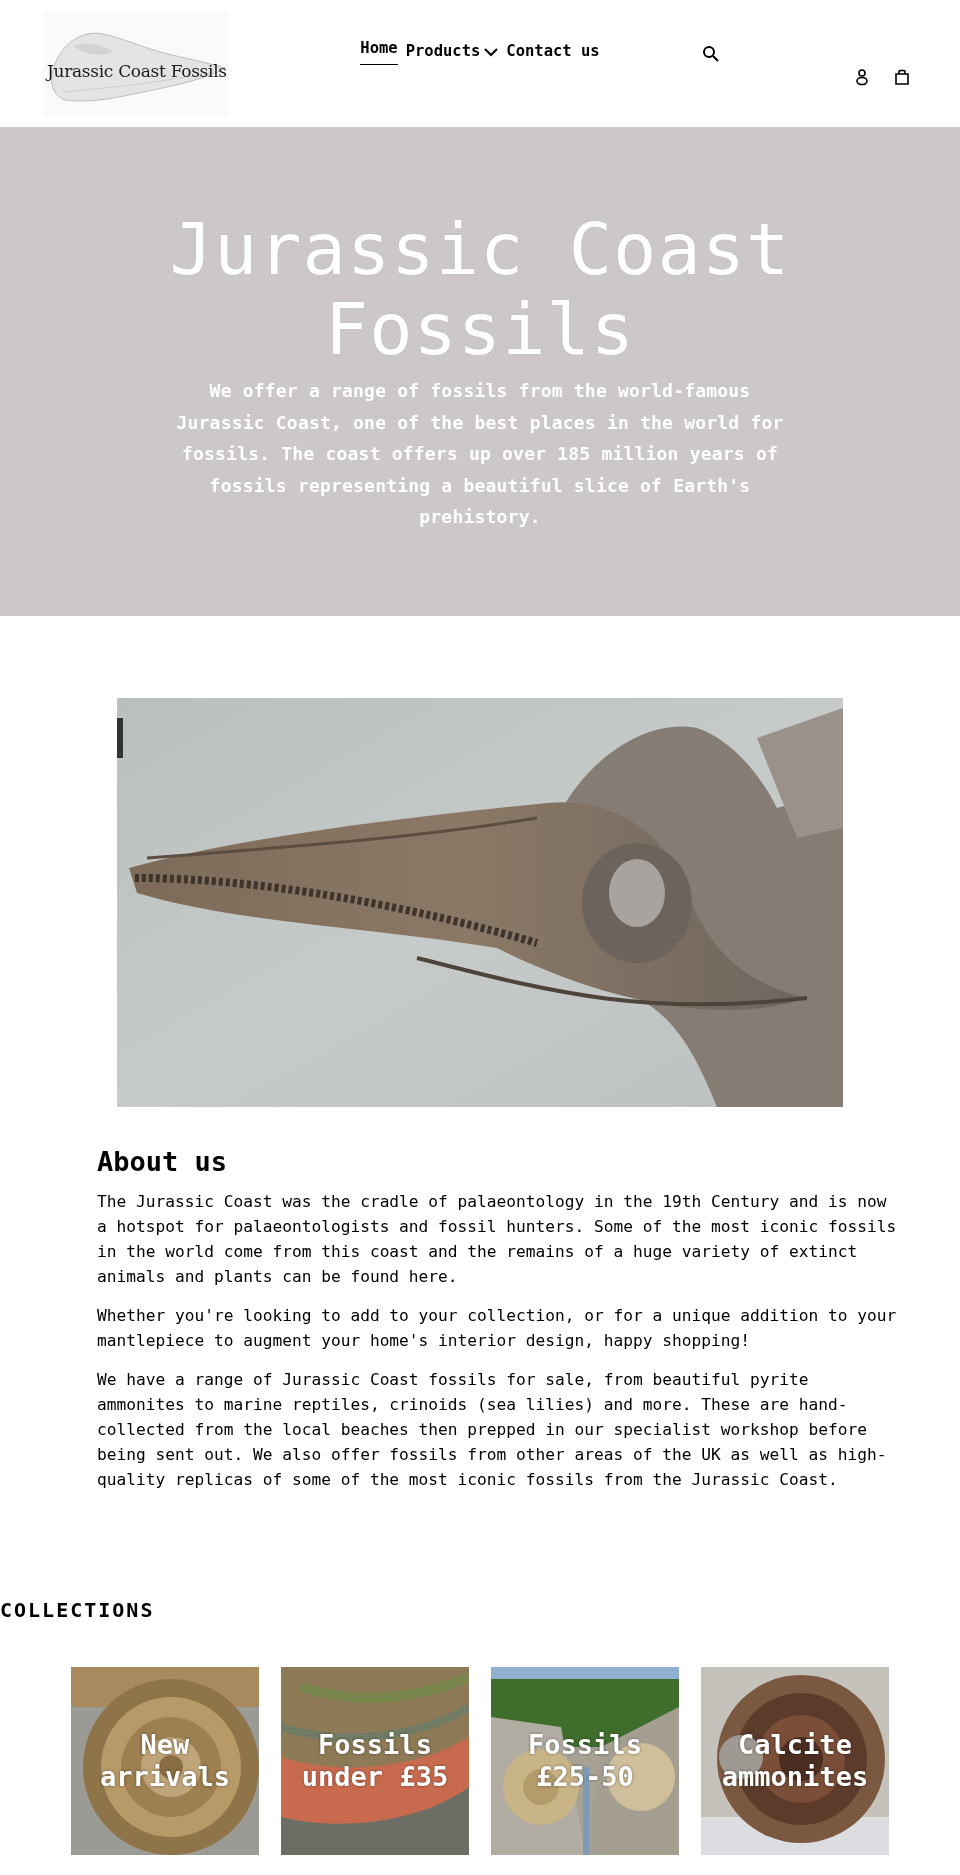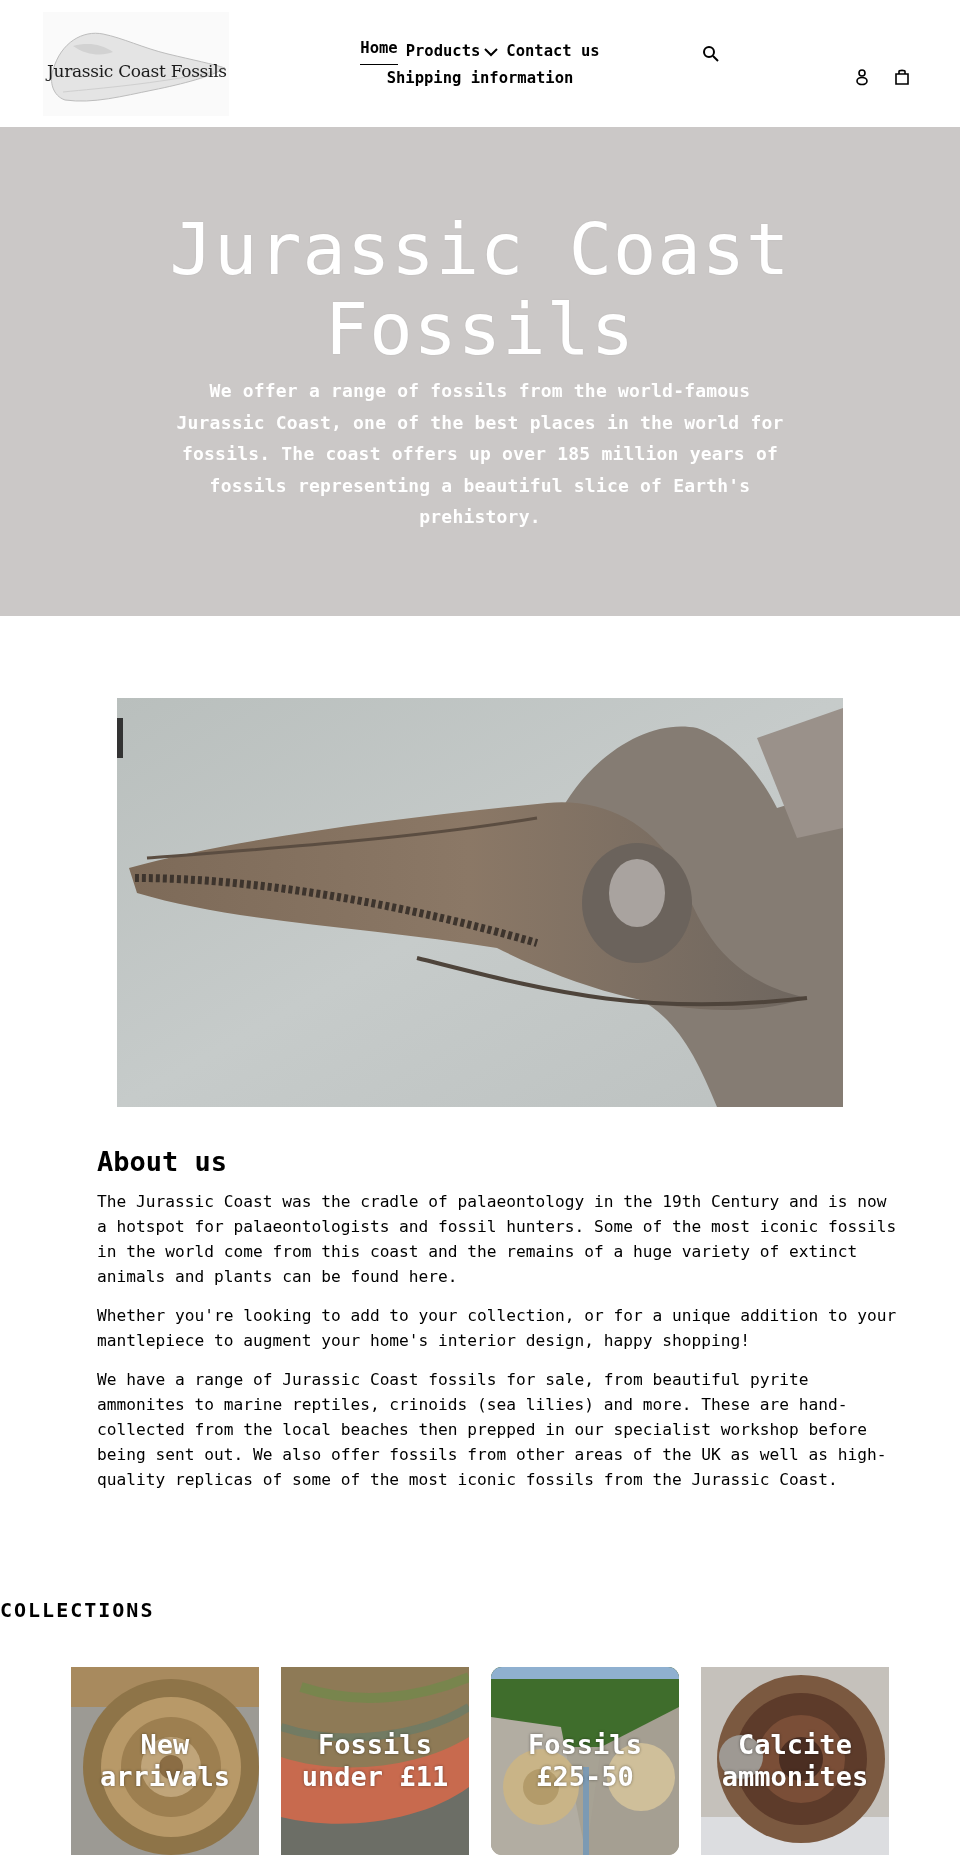--- a/index.html
+++ b/index.html
@@ -82,21 +82,21 @@
     cursor: pointer; display: block;
   }
   .tile svg { position: absolute; left: 0; top: 0; width: 100%; height: 100%; }
   .tile-label {
     position: absolute; left: 0; top: 0; width: 100%; height: 100%;
     display: flex; align-items: center; justify-content: center; text-align: center;
     color: #ffffff; font-size: 27px; font-weight: bold; line-height: 32px;
     text-shadow: 0 0 3px rgba(0,0,0,0.45);
     padding: 0 4px;
   }
-  .t1 { left: 71px; } .t2 { left: 281px; } .t3 { left: 491px; border-radius: 11px; } .t4 { left: 701px; }
+  .t1 { left: 71px; } .t2 { left: 281px; } .t3 { left: 491px; } .t4 { left: 701px; }
 </style>
 </head>
 <body>
 
 <header class="site-header">
   <a class="logo">
     <svg viewBox="0 0 186 104">
       <rect width="186" height="104" fill="#fafafa"></rect>
       <path d="M10 58 C 18 30, 40 18, 60 22 C 80 26, 100 36, 125 42 C 150 48, 170 52, 182 56 C 170 64, 140 72, 110 78 C 80 84, 50 92, 22 88 C 10 84, 6 70, 10 58 Z" fill="#e4e4e4" stroke="#bdbdbd" stroke-width="1"></path>
       <path d="M30 34 C 45 30, 58 32, 70 40 C 60 44, 44 44, 30 34 Z" fill="#d2d2d2"></path>
@@ -105,23 +105,20 @@
     <span class="logo-text">Jurassic Coast Fossils</span>
   </a>
 
   <nav class="nav">
     <div class="nav-row">
       <a class="active">Home</a>
       <a><span>Products</span><svg class="chev" viewBox="0 0 14 10">
             <path d="M1 2 L7 8 L13 2" stroke="#000" stroke-width="2" fill="none"></path>
           </svg></a>
       <a>Contact us</a>
-    </div>
-    <div class="nav-row">
-      <a>Shipping information</a>
     </div>
   </nav>
 
   <span class="hdr-icon icon-search">
     <svg viewBox="0 0 18 18">
         <circle cx="7" cy="7" r="5" stroke="#000" stroke-width="2" fill="none"></circle>
         <path d="M11 11 L16 16" stroke="#000" stroke-width="2"></path>
       </svg>
   </span>
   <span class="hdr-icon icon-account">
@@ -197,21 +194,21 @@
 </a>
 
 <a class="tile t2">
   <svg viewBox="0 0 188 188" preserveAspectRatio="none">
     <rect width="188" height="188" fill="#6c6e66"></rect>
     <path d="M0 0 L188 0 L188 110 C 150 150, 60 160, 0 150 Z" fill="#8e7a56"></path>
     <path d="M0 90 C 60 110, 140 100, 188 70 L188 120 C 140 155, 60 165, 0 150 Z" fill="#c86a4e"></path>
     <path d="M20 20 C 80 40, 140 30, 188 10" stroke="#6f8a4a" stroke-width="10" fill="none" opacity="0.7"></path>
     <path d="M0 60 C 60 80, 140 70, 188 40" stroke="#5f7c6d" stroke-width="8" fill="none" opacity="0.6"></path>
   </svg>
-  <span class="tile-label">Fossils under £11</span>
+  <span class="tile-label">Fossils under £35</span>
 </a>
 
 <a class="tile t3">
   <svg viewBox="0 0 188 188" preserveAspectRatio="none">
     <rect width="188" height="188" fill="#a7a294"></rect>
     <rect width="188" height="80" fill="#3f6d2c"></rect>
     <rect width="188" height="12" fill="#8fb0d0"></rect>
     <path d="M0 50 L70 60 L95 188 L0 188 Z" fill="#b2ada2"></path>
     <path d="M95 188 L110 80 L188 40 L188 188 Z" fill="#a59f92"></path>
     <circle cx="50" cy="120" r="38" fill="#c9b487"></circle>

